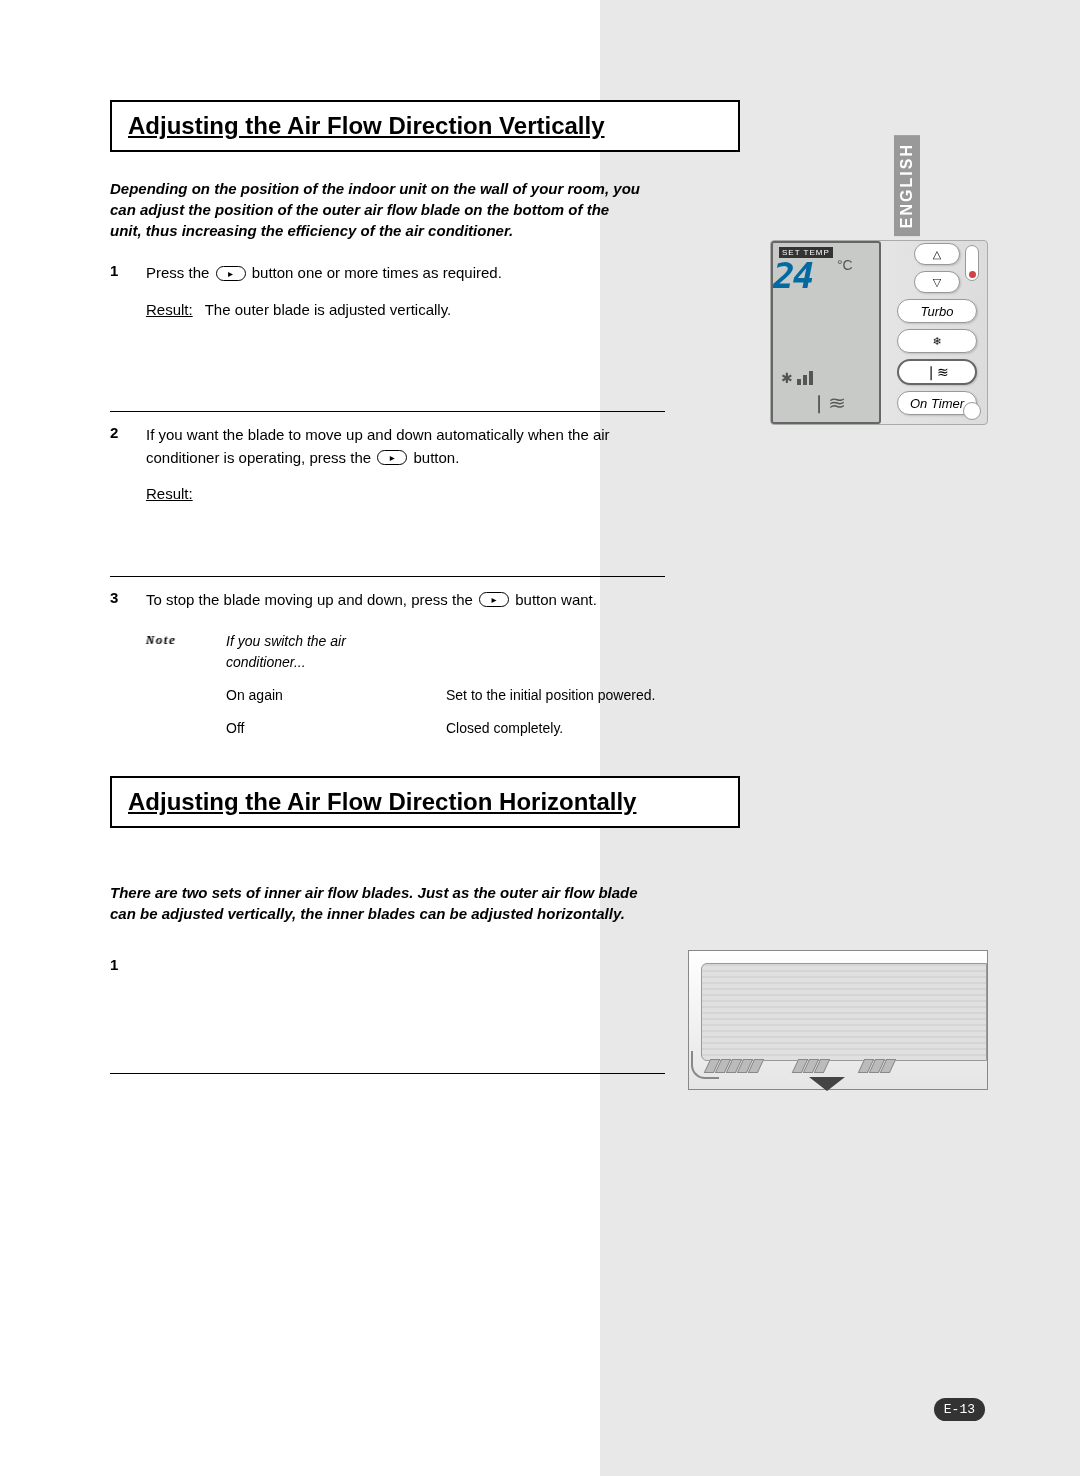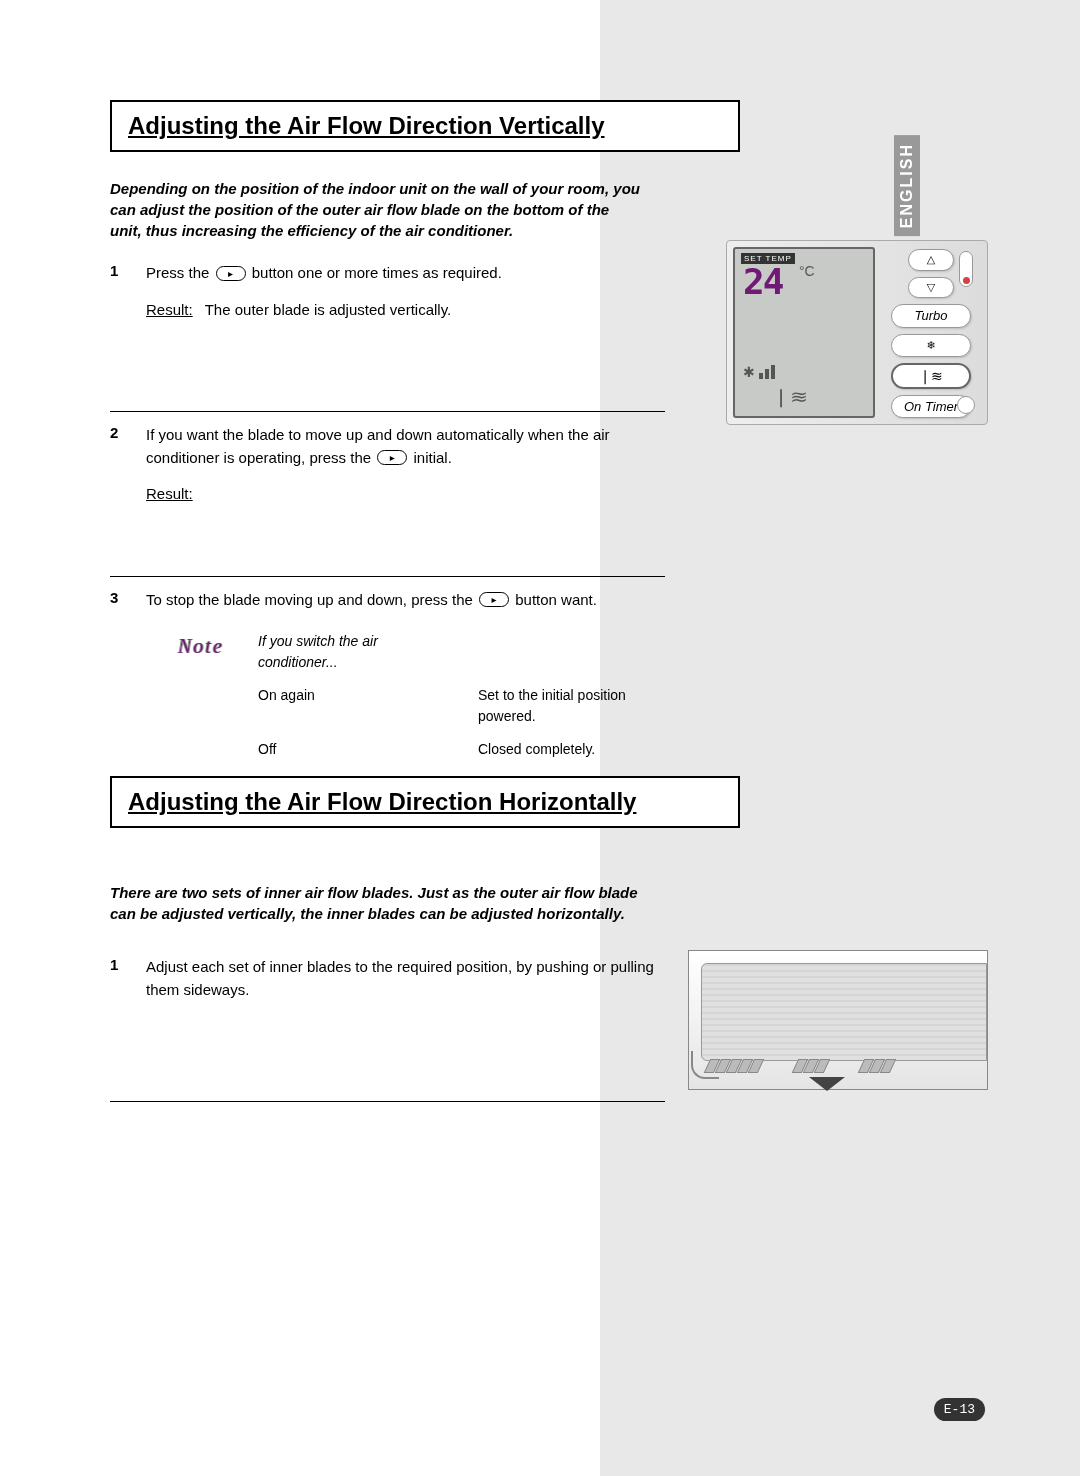--- a/index.html
+++ b/index.html
@@ -105,26 +105,25 @@
   }
   .note-row {
     display: flex;
     gap: 30px;
     margin-top: 20px;
   }
   .note-label {
     font-family: "Times New Roman", serif;
     font-style: italic;
     letter-spacing: 2px;
-    color: #701a75;
+    color: #000000;
     text-shadow: 1px 0 #999, -1px 0 #999;
-    font-size: 20px;
+    font-size: 12px;
     width: 50px;
     flex-shrink: 0;
-    margin-left: 32px;
   }
   .note-table {
     flex: 1;
     font-size: 14px;
   }
   .note-table .hdr {
     font-style: italic;
     font-weight: normal;
     display: flex;
     gap: 40px;
@@ -136,26 +135,26 @@
     margin-bottom: 12px;
   }
   .note-table .c1 { width: 180px; }
   .note-table .c2 { flex: 1; }
 
   
   .remote {
     position: absolute;
     top: 240px;
     right: 92px;
-    width: 262px;
+    width: 218px;
     height: 185px;
     background: linear-gradient(to right, #eee, #dcdcdc);
     border: 1px solid #aaa;
     border-radius: 4px;
-    padding: 6px;
+    padding: 0;
   }
   .remote-inner {
     display: flex;
     gap: 6px;
     height: 100%;
   }
   .remote-screen {
     flex: 1;
     background: #c8cac8;
     border: 2px solid #666;
@@ -166,26 +165,27 @@
   .screen-top {
     position: absolute;
     top: 4px; left: 6px;
     font-size: 8px;
     background: #333; color:#fff;
     padding: 1px 3px;
     letter-spacing: 1px;
   }
   .screen-temp {
     position: absolute;
-    top: 12px; left: 8px;
+    top: 12px; left: 0;
     font-family: monospace;
     font-size: 36px;
     font-weight: bold;
-    color: #701a75;
+    color: #0369a1;
     letter-spacing: -2px;
+    font-style: italic;
   }
   .screen-c {
     position: absolute;
     top: 14px; left: 64px;
     font-size: 14px;
     color: #555;
   }
   .screen-icons {
     position: absolute;
     bottom: 8px;
@@ -342,21 +342,21 @@
           <span>The outer blade is adjusted vertically.</span>
         </div>
       </div>
     </div>
 
     <div class="step" style="padding-bottom:70px;">
       <div class="step-num">2</div>
       <div class="step-body">
         <span>If you want the blade to move up and down automatically when the air conditioner is operating, press the </span>
         <span class="swing-btn">▸</span>
-        <span> initial.</span>
+        <span> button.</span>
         <div class="result-row">
           <span class="result-label">Result:</span>
         </div>
       </div>
     </div>
 
     <div class="step" style="padding-bottom:30px;">
       <div class="step-num">3</div>
       <div class="step-body">
         <span>To stop the blade moving up and down, press the </span>
@@ -414,23 +414,20 @@
       </div>
     </div>
   </div>
 
   <div class="section-header section2">Adjusting the Air Flow Direction Horizontally</div>
   <div class="intro intro2">There are two sets of inner air flow blades. Just as the outer air flow blade can be adjusted vertically, the inner blades can be adjusted horizontally.</div>
 
   <div class="steps" style="top:944px;">
     <div class="step" style="padding-bottom:100px;">
       <div class="step-num">1</div>
-      <div class="step-body">
-        <span>Adjust each set of inner blades to the required position, by pushing or pulling them sideways.</span>
-      </div>
     </div>
   </div>
 
   <div class="unit-fig">
     <div class="unit-body"></div>
     <div class="curve-tip"></div>
     <div class="unit-bottom">
       <div class="vane-group">
           <div class="vane"></div>
           <div class="vane"></div>

